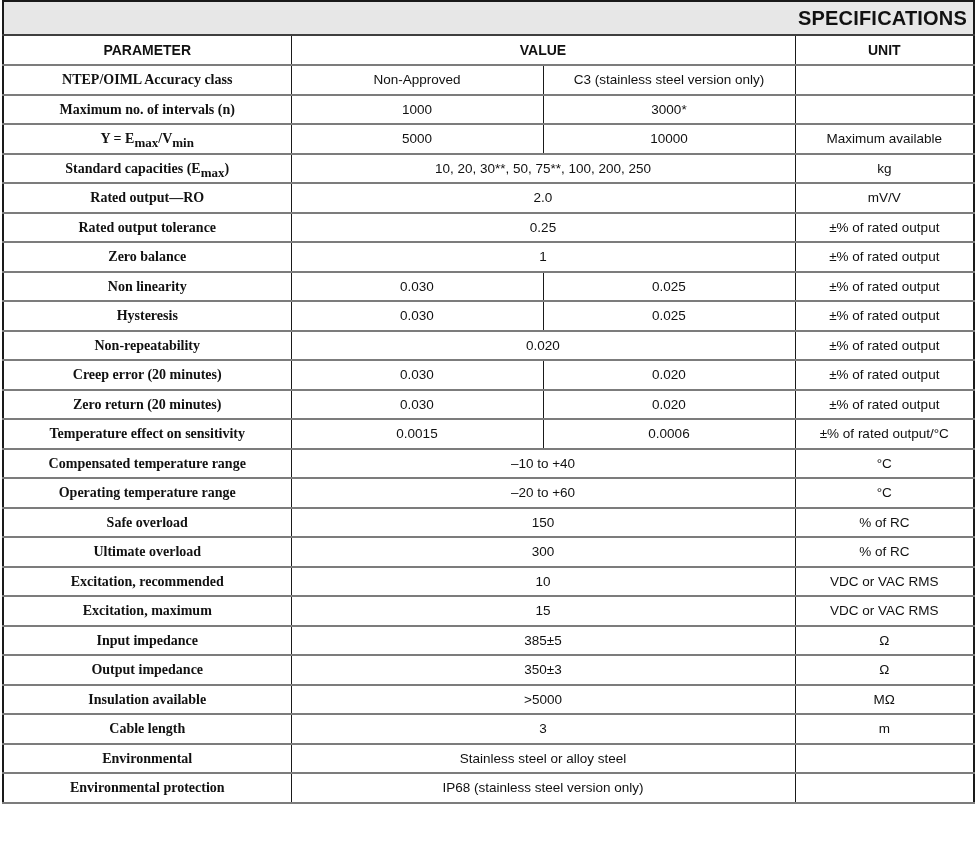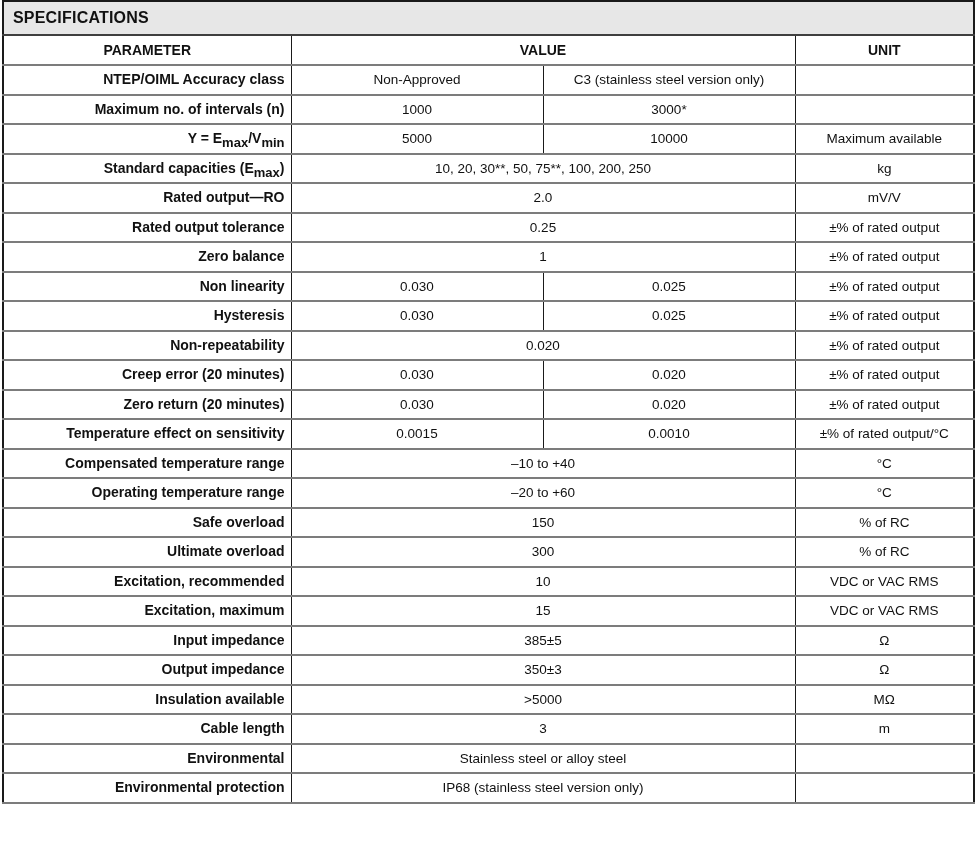--- a/index.html
+++ b/index.html
@@ -27,24 +27,24 @@
     border-left: 1px solid #1a1a1a;
     border-right: 1px solid #1a1a1a;
     border-top: 2px solid #7c7c7c;
     border-bottom: 2px solid #7c7c7c;
     padding: 2px 6px;
     overflow: hidden;
   }
   tr.title-row td {
     background: #e7e7e7;
     height: 28px;
-    text-align: left;
+    text-align: right;
     vertical-align: middle;
     padding-left: 9px;
-    font-size: 16px;
+    font-size: 20px;
     font-weight: bold;
     letter-spacing: 0.2px;
     border-bottom: 2px solid #3f3f3f;
     border-top: none;
   }
   tr.header-row th {
     height: 24px;
     font-size: 14px;
     font-weight: bold;
     text-align: center;
@@ -53,25 +53,26 @@
   }
   tbody.rows tr {
     height: 29.5px;
   }
   tbody.rows tr.tall {
     height: 45px;
   }
   td.param {
     font-size: 14px;
     font-weight: bold;
-    text-align: right;
+    text-align: center;
     padding-left: 9px;
     vertical-align: middle;
     white-space: pre-line;
     line-height: 1.25;
+    font-family: Liberation Serif, serif;
   }
   td.param sub {
     font-size: 13px;
     font-weight: bold;
     line-height: 0;
   }
   td.val, td.unit {
     font-size: 13.5px;
     font-weight: normal;
     text-align: center;
@@ -163,21 +164,21 @@
         </tr>
         <tr>
           <td class="param">Zero return (20 minutes)</td>
           <td class="val">0.030</td>
           <td class="val">0.020</td>
           <td class="unit">±% of rated output</td>
         </tr>
         <tr>
           <td class="param">Temperature effect on sensitivity</td>
           <td class="val">0.0015</td>
-          <td class="val">0.0010</td>
+          <td class="val">0.0006</td>
           <td class="unit">±% of rated output/°C</td>
         </tr>
         <tr>
           <td class="param">Compensated temperature range</td>
           <td class="val" colspan="2">–10 to +40</td>
           <td class="unit">°C</td>
         </tr>
         <tr>
           <td class="param">Operating temperature range</td>
           <td class="val" colspan="2">–20 to +60</td>

